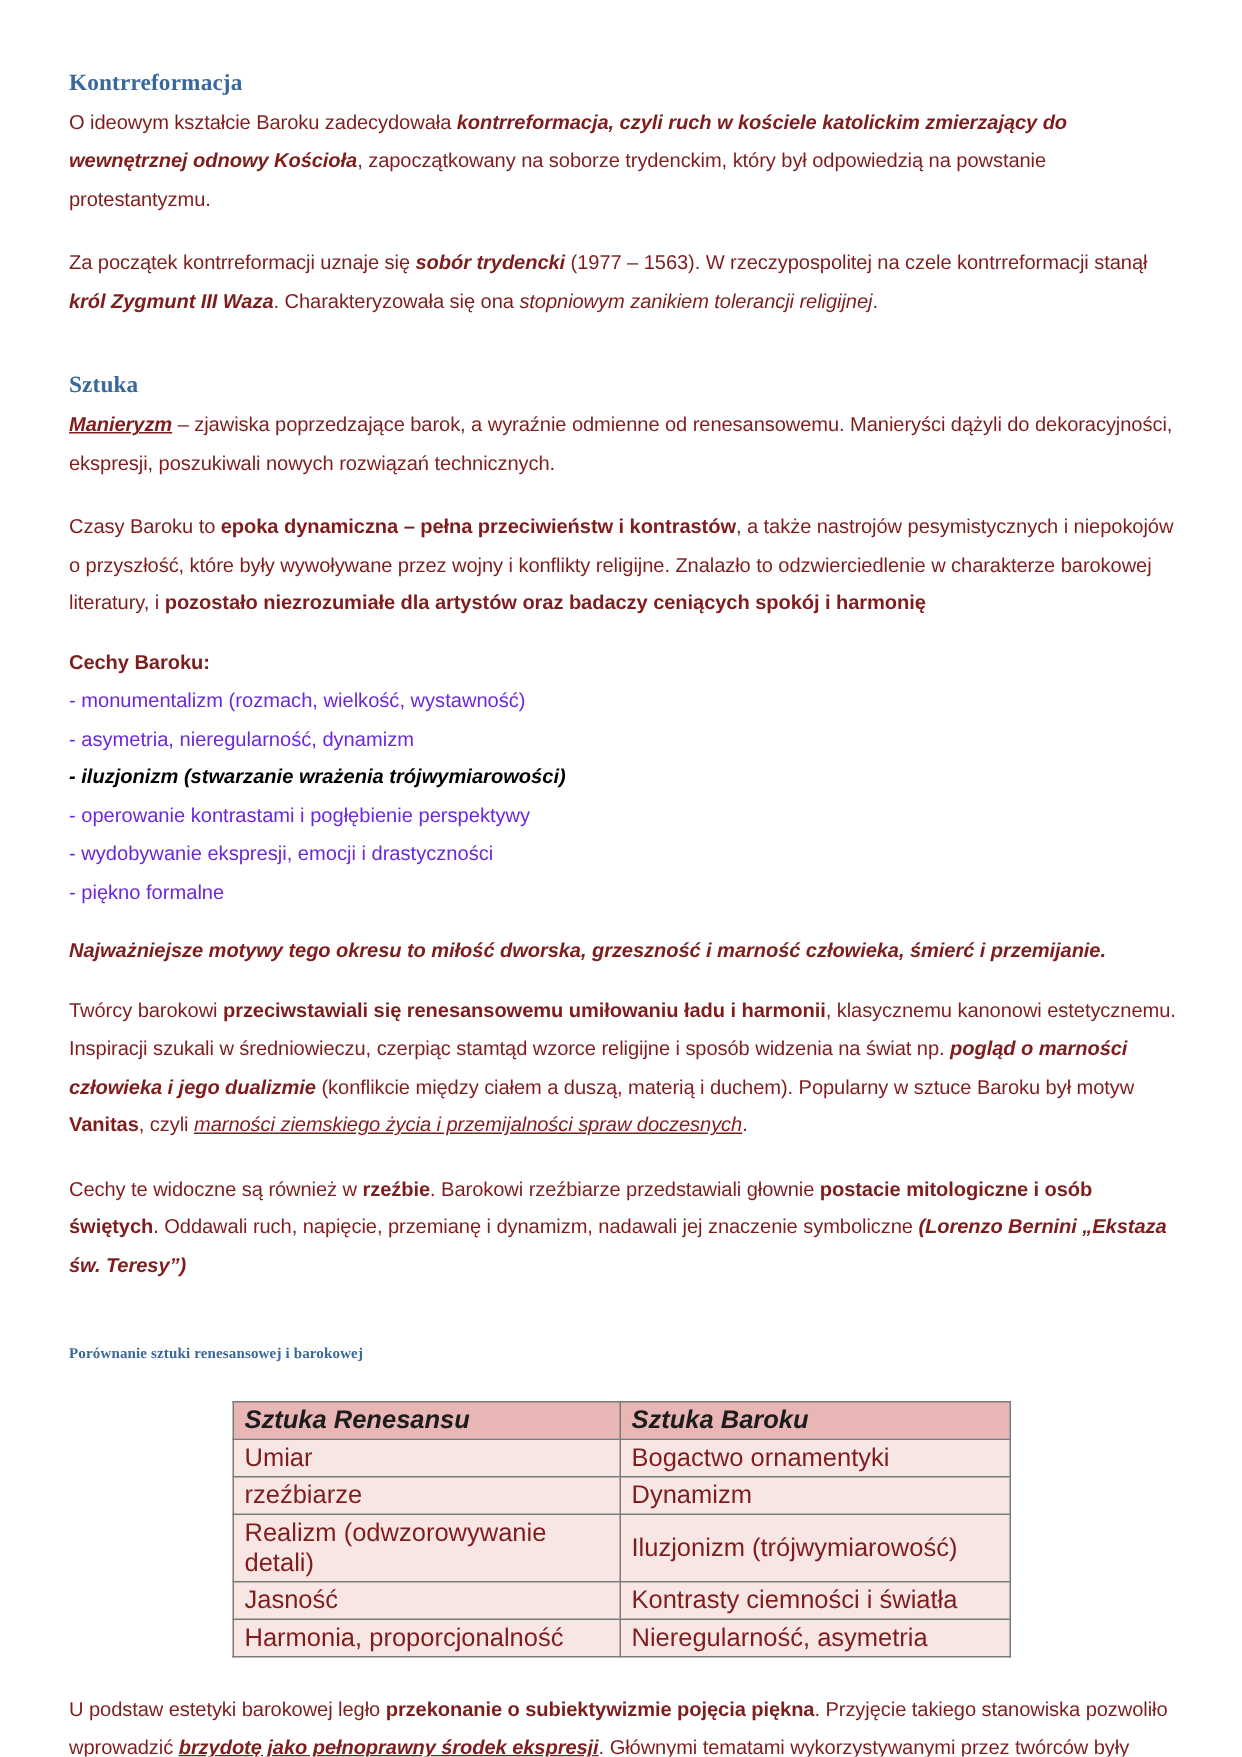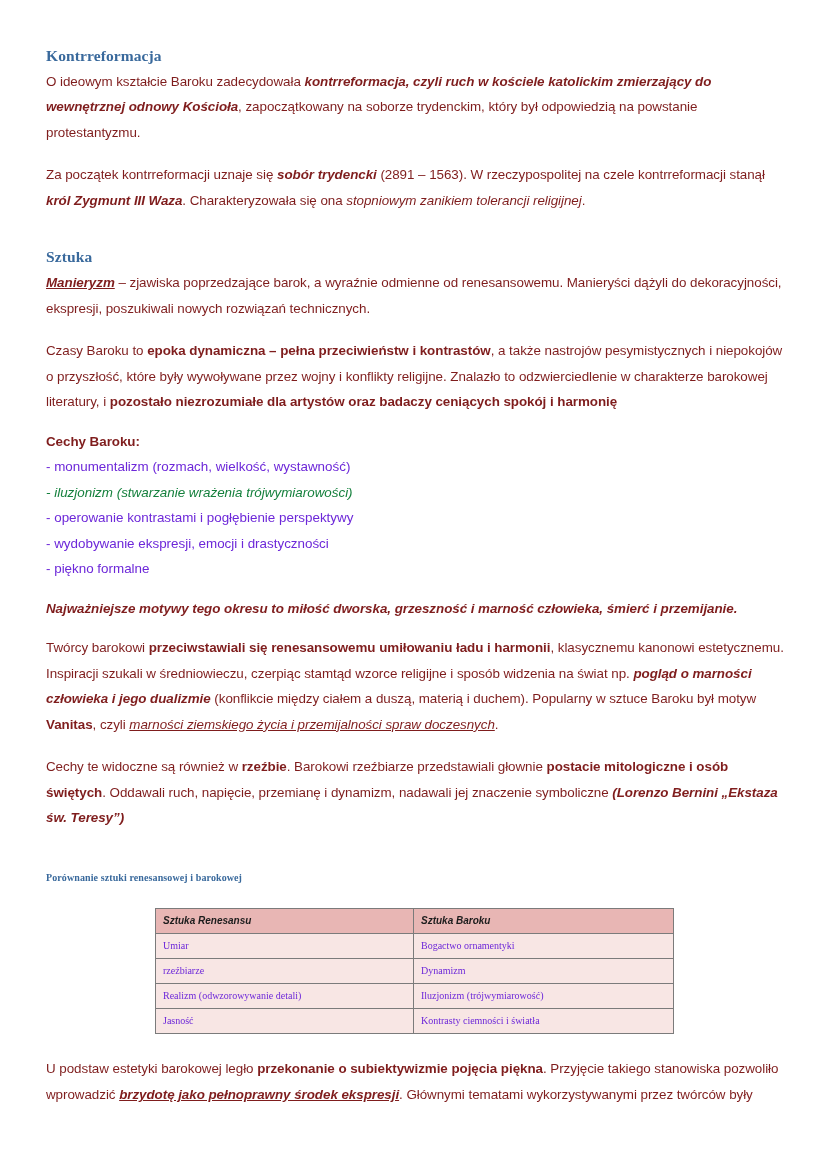--- a/index.html
+++ b/index.html
@@ -71,94 +71,94 @@
     list-style: none;
     margin: 0;
     padding: 0;
   }
   ul.dash-list li {
     font-size: 13.4px;
     line-height: 25.5px;
     color: #6d28d9;
   }
   ul.dash-list li.red {
-    color: #15803d;
-    font-weight: normal;
+    color: #000000;
+    font-weight: bold;
     font-style: italic;
   }
 
   
   .table-wrap {
     margin-left: 109px;
     width: 518px;
   }
   table.cmp {
     border-collapse: collapse;
     width: 518px;
     table-layout: fixed;
     border: 1px solid #7b7b7b;
   }
   table.cmp th, table.cmp td {
     border: 1px solid #7b7b7b;
     padding: 2px 7px;
-    font-size: 10px;
+    font-size: 17px;
     line-height: 20px;
     height: 18px;
     text-align: left;
     vertical-align: middle;
   }
   table.cmp thead th {
     background: #e8b6b4;
     font-weight: bold;
     font-style: italic;
     color: #1c1c1c;
   }
   table.cmp tbody td {
     background: #f8e6e4;
-    color: #6d28d9;
+    color: #7f1d1d;
     font-weight: normal;
-    font-family: Liberation Serif, serif;
   }
   table.cmp col.c1 { width: 258px; }
   table.cmp col.c2 { width: 260px; }
 </style>
 </head>
 <body>
 
 <div class="page">
   <div class="content">
 
     <h2 class="sec-heading">Kontrreformacja</h2>
 
     <p class="body">
       <span>O ideowym kształcie Baroku zadecydowała </span><span class="bi">kontrreformacja, czyli ruch w kościele katolickim zmierzający do wewnętrznej odnowy Kościoła</span><span>, zapoczątkowany na soborze trydenckim, który był odpowiedzią na powstanie protestantyzmu.</span>
     </p>
 
     <p class="body">
-      <span>Za początek kontrreformacji uznaje się </span><span class="bi">sobór trydencki</span><span> (2891 – 1563). W rzeczypospolitej na czele kontrreformacji stanął </span><span class="bi">król Zygmunt III Waza</span><span>. Charakteryzowała się ona </span><span class="i" style="font-style:italic">stopniowym zanikiem tolerancji religijnej</span><span>.</span>
+      <span>Za początek kontrreformacji uznaje się </span><span class="bi">sobór trydencki</span><span> (1977 – 1563). W rzeczypospolitej na czele kontrreformacji stanął </span><span class="bi">król Zygmunt III Waza</span><span>. Charakteryzowała się ona </span><span class="i" style="font-style:italic">stopniowym zanikiem tolerancji religijnej</span><span>.</span>
     </p>
 
     <div class="gap-lg"></div>
 
     <h2 class="sec-heading">Sztuka</h2>
 
     <p class="body">
       <span class="biu">Manieryzm</span><span> – zjawiska poprzedzające barok, a wyraźnie odmienne od renesansowemu. Manieryści dążyli do dekoracyjności, ekspresji, poszukiwali nowych rozwiązań technicznych.</span>
     </p>
 
     <p class="body">
       <span>Czasy Baroku to </span><span class="b" style="font-weight:bold">epoka dynamiczna – pełna przeciwieństw i kontrastów</span><span>, a także nastrojów pesymistycznych i niepokojów o przyszłość, które były wywoływane przez wojny i konflikty religijne. Znalazło to odzwierciedlenie w charakterze barokowej literatury, i </span><span style="font-weight:bold">pozostało niezrozumiałe dla artystów oraz badaczy ceniących spokój i harmonię</span>
     </p>
 
     <div class="gap-sm"></div>
 
     <p class="body" style="font-weight:bold">Cechy Baroku:</p>
 
     <ul class="dash-list">
       <li>- monumentalizm (rozmach, wielkość, wystawność)</li>
+      <li>- asymetria, nieregularność, dynamizm</li>
       <li class="red">- iluzjonizm (stwarzanie wrażenia trójwymiarowości)</li>
       <li>- operowanie kontrastami i pogłębienie perspektywy</li>
       <li>- wydobywanie ekspresji, emocji i drastyczności</li>
       <li>- piękno formalne</li>
     </ul>
 
     <div class="gap-sm"></div>
 
     <p class="body bi">Najważniejsze motywy tego okresu to miłość dworska, grzeszność i marność człowieka, śmierć i przemijanie.</p>
 
@@ -200,20 +200,24 @@
             <td>Dynamizm</td>
           </tr>
           <tr>
             <td>Realizm (odwzorowywanie detali)</td>
             <td>Iluzjonizm (trójwymiarowość)</td>
           </tr>
           <tr>
             <td>Jasność</td>
             <td>Kontrasty ciemności i światła</td>
           </tr>
+          <tr>
+            <td>Harmonia, proporcjonalność</td>
+            <td>Nieregularność, asymetria</td>
+          </tr>
         </tbody>
       </table>
     </div>
 
     <div class="gap-md"></div>
 
 
     <p class="body">
       <span>U podstaw estetyki barokowej legło </span><span style="font-weight:bold">przekonanie o subiektywizmie pojęcia piękna</span><span>. Przyjęcie takiego stanowiska pozwoliło wprowadzić </span><span class="biu">brzydotę jako pełnoprawny środek ekspresji</span><span>. Głównymi tematami wykorzystywanymi przez twórców były </span>
     </p>

